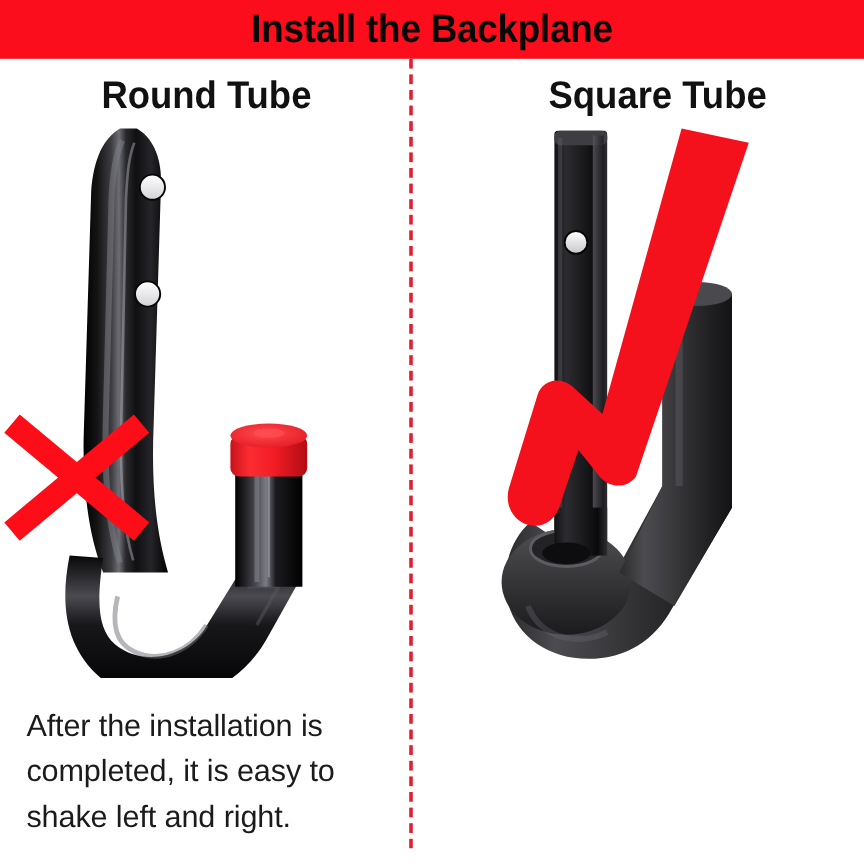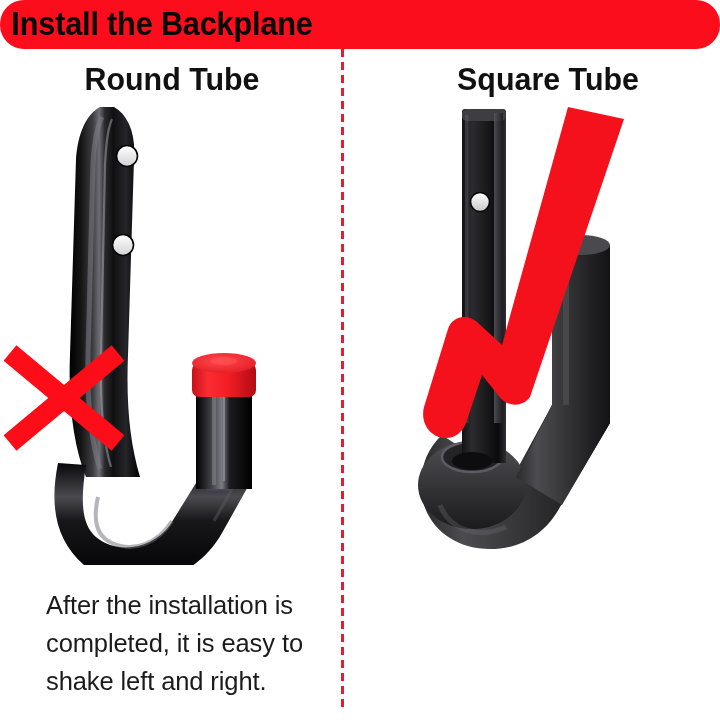--- a/index.html
+++ b/index.html
@@ -26,22 +26,21 @@
   
   .banner {
     position: absolute;
     left: 0;
     top: 0;
     width: 720px;
     height: 49px;
     background: #fb0d1b;
     display: flex;
     align-items: center;
-    justify-content: flex-start;
-    border-radius: 24px;
+    justify-content: center;
   }
   .banner-title {
     font-family: "Liberation Sans", sans-serif;
     font-weight: bold;
     font-size: 33px;
     line-height: 34px;
     color: #080808;
     letter-spacing: -0.2px;
     transform: scaleX(0.93);
     white-space: nowrap;
@@ -91,21 +90,20 @@
 
   
   .caption {
     position: absolute;
     top: 586px;
     font-family: "Liberation Sans", sans-serif;
     font-size: 25.5px;
     line-height: 38px;
     color: #1b1b1b;
     letter-spacing: -0.1px;
-    margin-left: 24px;
   }
   .caption.left  { left: 22px;  width: 305px; }
   .caption.right { left: 366px; width: 330px; }
 </style>
 </head>
 <body>
 
 <div id="page">
 
   <div class="banner">

